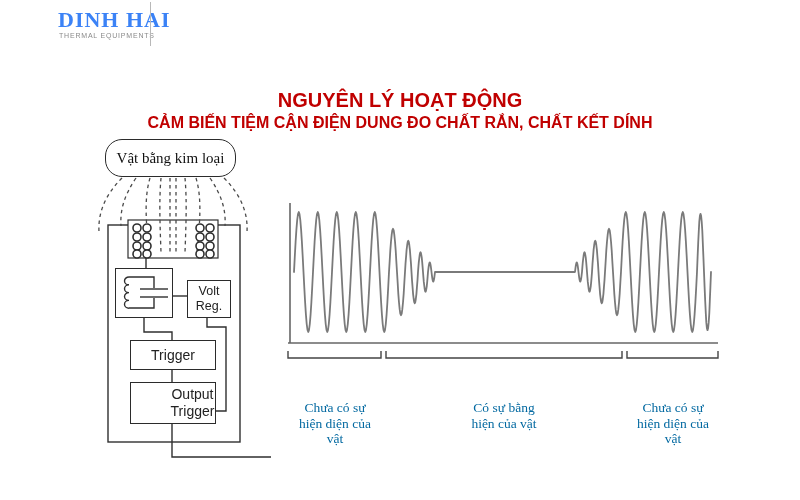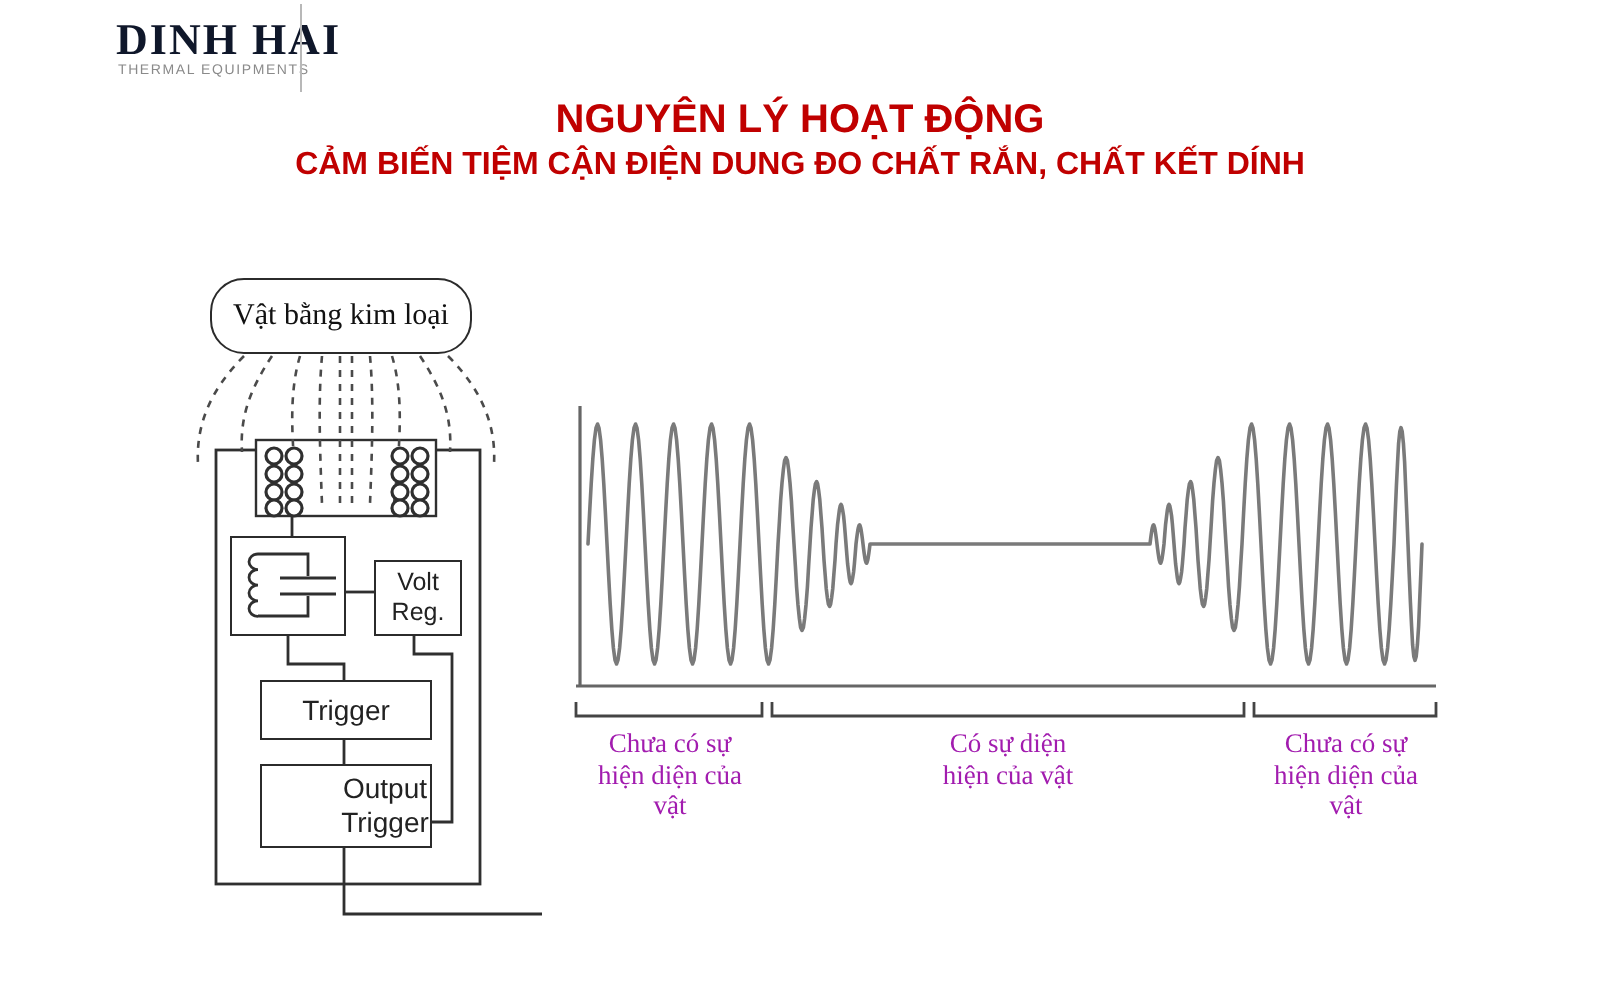--- a/index.html
+++ b/index.html
@@ -4,46 +4,46 @@
 <style>
   html,body{margin:0;padding:0;background:#fff;}
   .page{position:relative;width:800px;height:500px;background:#ffffff;overflow:hidden;
         font-family:"Liberation Sans",sans-serif;}
 
   
   .logo-wrap{position:absolute;left:2px;top:2px;width:150px;height:46px;}
   .logo-badge-text{position:absolute;left:3px;top:36px;font-size:8px;font-weight:bold;
         color:#e02a1a;letter-spacing:2px;font-family:"Liberation Sans",sans-serif;}
   .brand{position:absolute;left:58px;top:7px;font-family:"Liberation Serif",serif;
-        font-weight:bold;font-size:22px;color:#0f172a;letter-spacing:1px;white-space:nowrap;}
+        font-weight:bold;font-size:22px;color:#3b82f6;letter-spacing:1px;white-space:nowrap;}
   .tagline{position:absolute;left:59px;top:32px;font-size:7px;color:#8a8a8a;
         letter-spacing:0.8px;white-space:nowrap;}
   .header-divider{position:absolute;left:150px;top:2px;width:1px;height:44px;background:#b8b8b8;}
 
   
   .title-line{position:absolute;left:0;width:800px;text-align:center;font-weight:bold;
-        color:#c00000;font-family:"Liberation Sans",sans-serif;white-space:nowrap;}
+        color:#c00000;font-family:"Liberation Sans",sans-serif;white-space:nowrap;margin-top:40px;}
   .title-line.l1{top:49px;font-size:20px;}
   .title-line.l2{top:74px;font-size:16px;}
 
   
   .dbox{position:absolute;background:#fff;border:1.6px solid #2b2b2b;color:#111;
         display:flex;align-items:center;justify-content:center;text-align:center;box-sizing:border-box;}
   .metal-box{left:105px;top:139px;width:131px;height:38px;
         font-family:"Liberation Serif",serif;font-size:15px;border-radius:17px;}
   .osc-box{left:115px;top:268px;width:58px;height:50px;border-width:1.4px;background:transparent;}
   .voltreg-box{left:187px;top:280px;width:44px;height:38px;font-size:12.5px;line-height:15px;
         border-width:1.4px;font-family:"Liberation Sans",sans-serif;color:#222;justify-content:center;}
   .trigger-box{left:130px;top:340px;width:86px;height:30px;font-size:14px;border-width:1.4px;color:#222;}
   .output-box{left:130px;top:382px;width:86px;height:42px;font-size:14px;line-height:17px;
         border-width:1.4px;color:#222;padding-left:39px;}
 
   
-  .wave-label{position:absolute;width:130px;text-align:center;color:#a21caf;
-        font-family:"Liberation Serif",serif;font-size:13.5px;line-height:15.5px;}
+  .wave-label{position:absolute;width:130px;text-align:center;color:#0369a1;
+        font-family:"Liberation Serif",serif;font-size:13.5px;line-height:15.5px;margin-top:36px;}
   .wave-label.left{left:270px;top:364px;}
   .wave-label.mid{left:439px;top:364px;}
   .wave-label.right{left:608px;top:364px;}
 
   .art{position:absolute;left:0;top:0;width:800px;height:500px;}
 </style>
 </head>
 <body>
 
 <div class="page">
@@ -143,21 +143,21 @@
       <span>Trigger</span>
     </span>
   </div>
 
   <div class="wave-label left">
     <span>Chưa có sự</span><br>
     <span>hiện diện của</span><br>
     <span>vật</span>
   </div>
   <div class="wave-label mid">
-    <span>Có sự diện</span><br>
+    <span>Có sự bằng</span><br>
     <span>hiện của vật</span>
   </div>
   <div class="wave-label right">
     <span>Chưa có sự</span><br>
     <span>hiện diện của</span><br>
     <span>vật</span>
   </div>
 
 </div>
 

